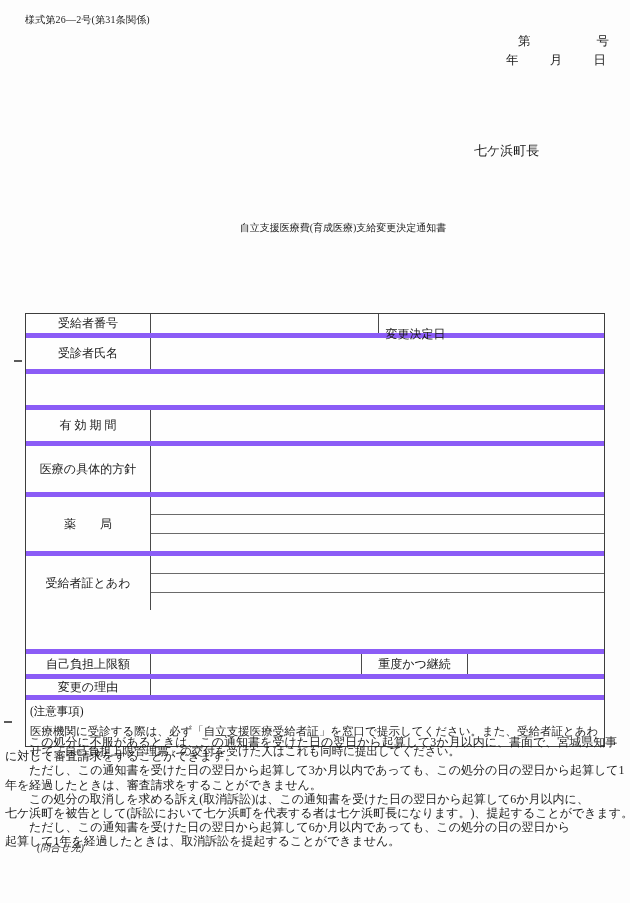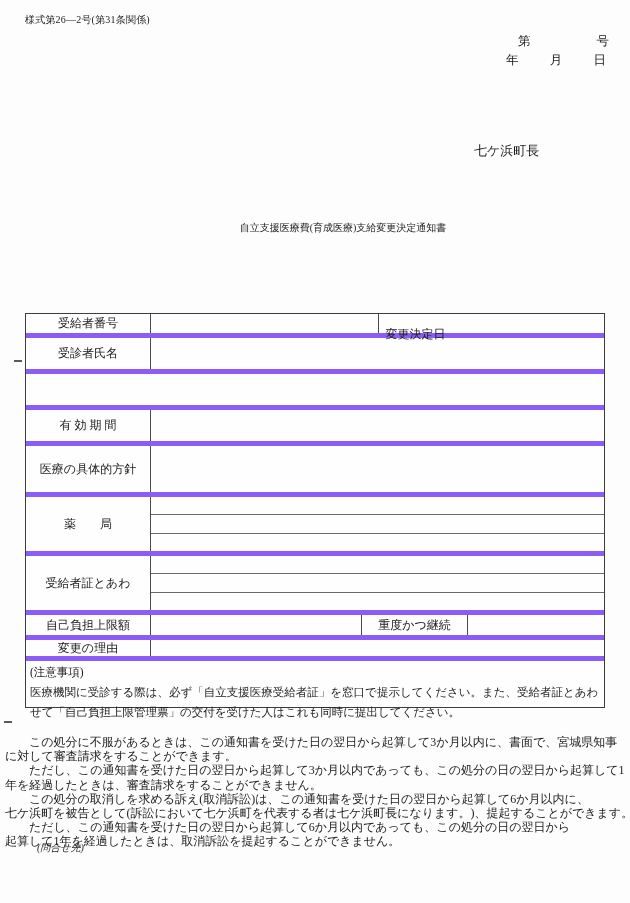--- a/index.html
+++ b/index.html
@@ -25,21 +25,21 @@
   .row:first-child { border-top:none; }
   .cell { box-sizing:border-box; }
   .label { display:flex; align-items:center; justify-content:center; text-align:right; white-space:pre; }
   .w-label { width:125px; flex:none; border-right:1px solid #4a4a4a; }
   .vfill { flex:1; }
   .r1  { height:19px; }
   .r2, .r3, .r4 { height:31px; }
   .r5  { height:46px; }
   .r6  { height:57px; }
   .r7, .r8 { height:54px; }
-  .r9  { height:20px; }
+  .r9  { height:20px;margin-top:39px; }
   .r10 { height:16px; }
   .r11 { height:46px; }
   .w-v1a { width:228px; flex:none; border-right:1px solid #4a4a4a; }
   .w-l2a { width:74px;  flex:none; border-right:1px solid #4a4a4a;margin-top:20px; }
   .w-v1b { width:211px; flex:none; border-right:1px solid #4a4a4a; }
   .w-l2b { width:106px; flex:none; border-right:1px solid #4a4a4a; }
   .subcol { flex:1; display:flex; flex-direction:column; }
   .subrow { flex:1; border-top:1px solid #6a6a6a; }
   .subrow:first-child { border-top:none; }
   .notes-cell {

